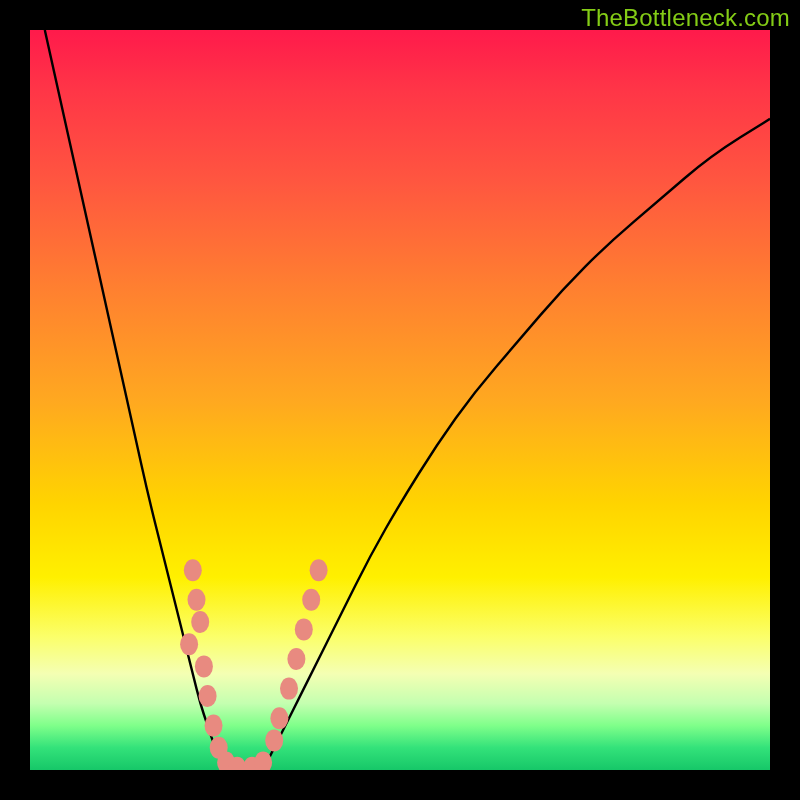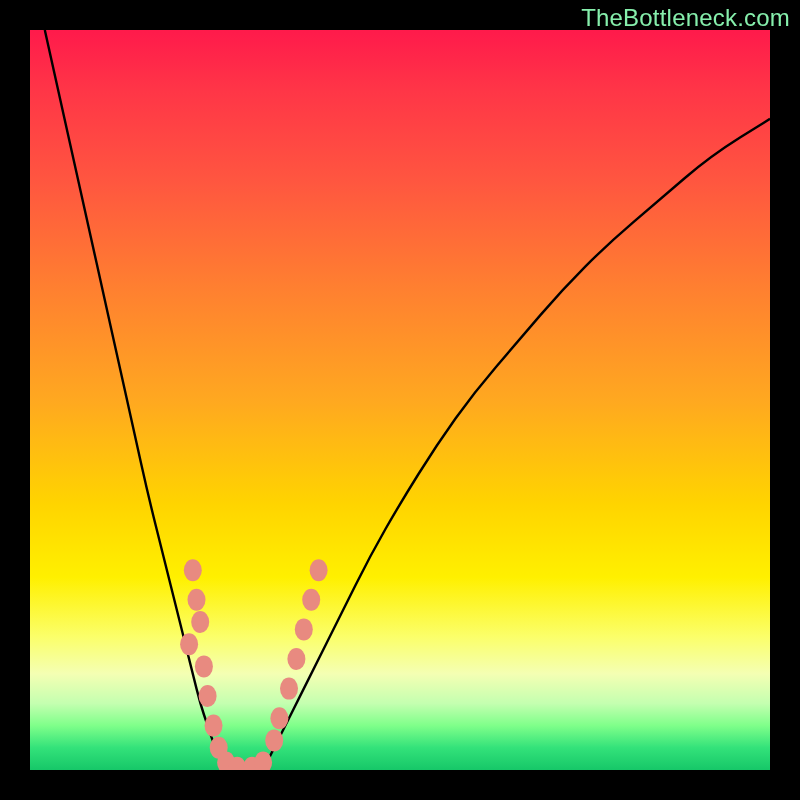--- a/index.html
+++ b/index.html
@@ -40,21 +40,21 @@
       #f4ffb3 87%,
       #c4ffb0 91%,
       #7fff8a 94%,
       #33e27a 97%,
       #16c768 100%);
   }
   .watermark {
     position: absolute;
     top: 4px;
     right: 10px;
-    color: #86efac;
+    color: #84cc16;
     font-size: 24px;
     font-weight: 500;
     letter-spacing: 0.2px;
   }
   svg.curve {
     position: absolute;
     left: 0; top: 0;
     width: 740px; height: 740px;
   }
 </style>

